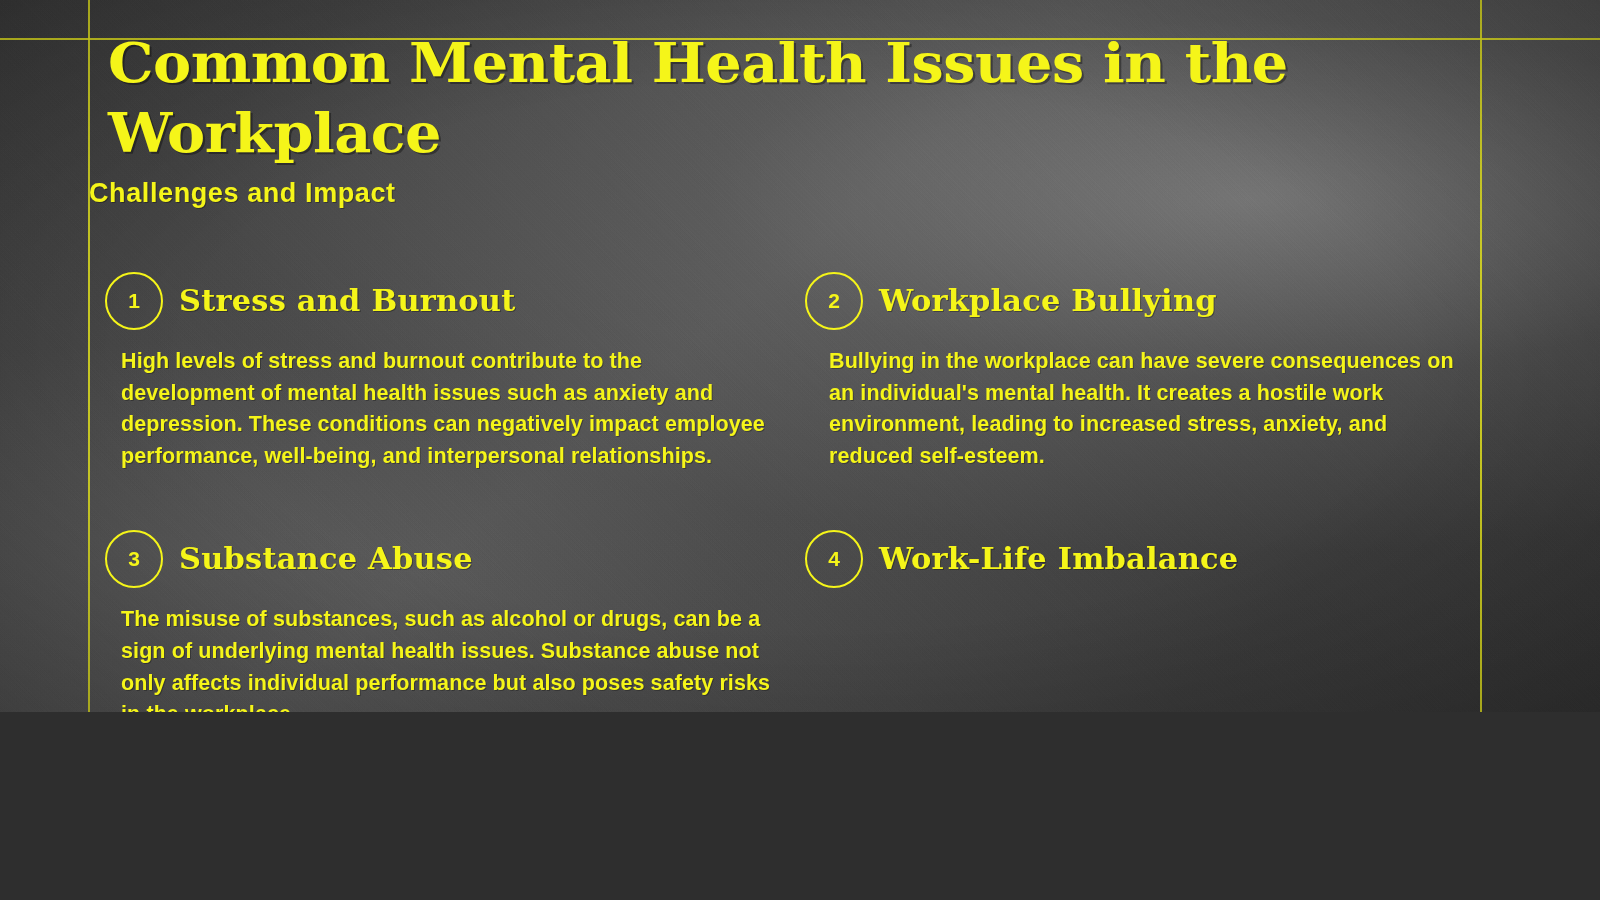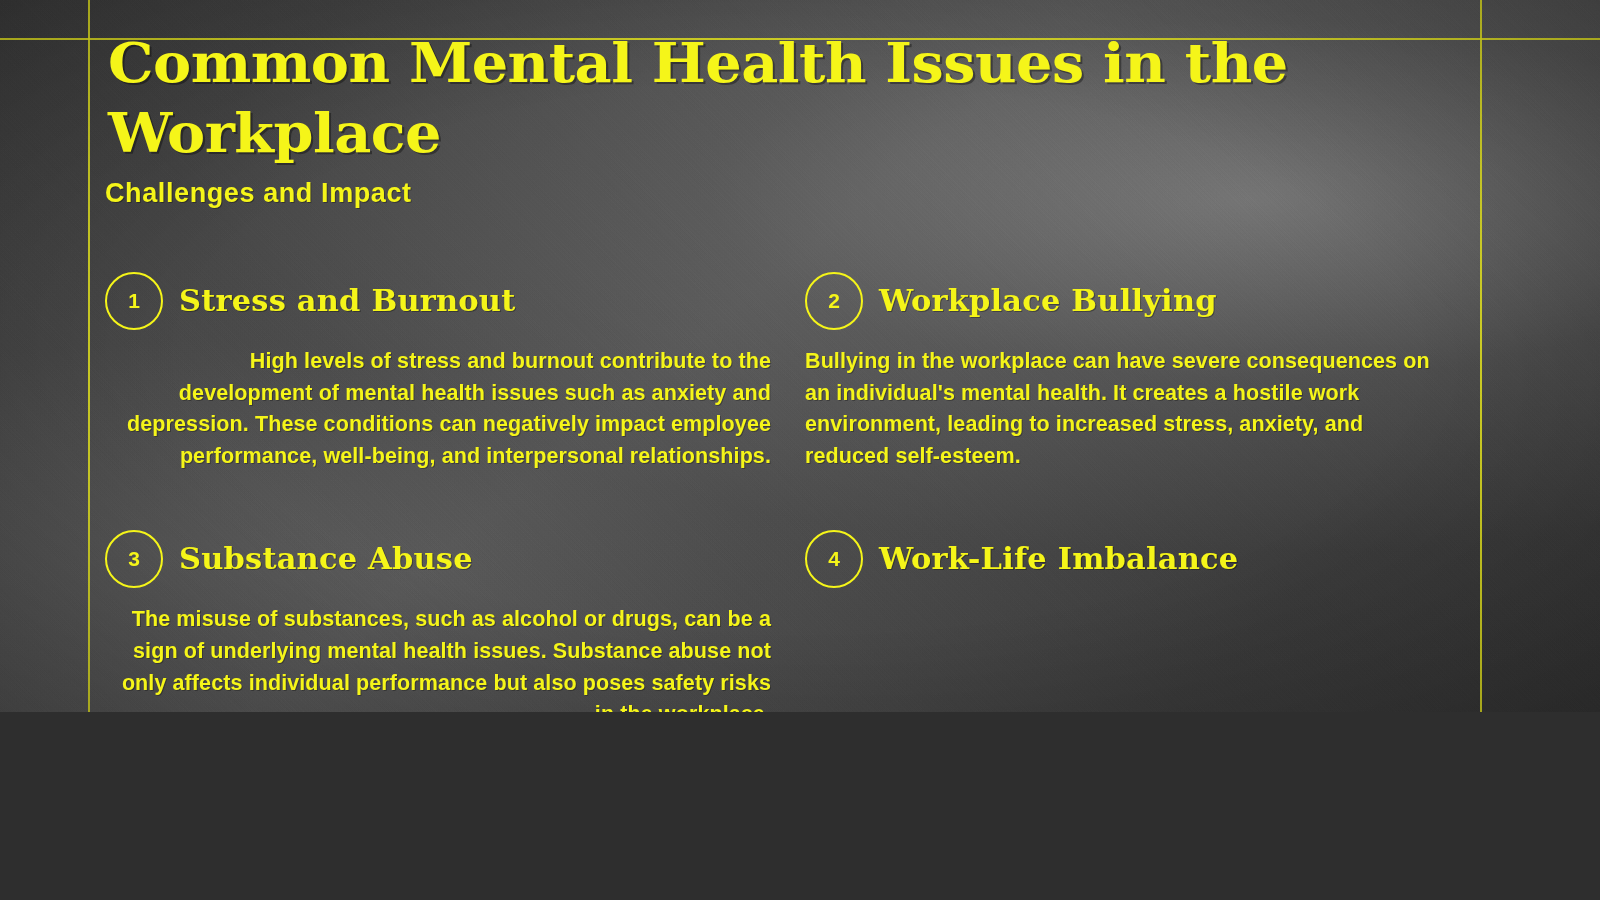--- a/index.html
+++ b/index.html
@@ -62,21 +62,21 @@
     font-weight: bold;
     font-size: 54px;
     line-height: 1.30;
     letter-spacing: -0.5px;
     transform: scaleX(1.06);
     transform-origin: left center;
     text-shadow: 2px 2px 0 rgba(0,0,0,0.35);
   }
   .subtitle {
     position: absolute;
-    left: 105px;
+    left: 89px;
     top: 178px;
     color: #f5f519;
     font-size: 27px;
     font-weight: bold;
     letter-spacing: 0.6px;
     text-shadow: 1px 1px 0 rgba(0,0,0,0.3);
   }
 
   .grid {
     position: absolute;
@@ -122,22 +122,22 @@
   .item-body {
     margin-top: 16px;
     margin-left: 16px;
     color: #f5f519;
     font-size: 21.5px;
     font-weight: bold;
     line-height: 1.47;
     letter-spacing: 0.1px;
     text-shadow: 1px 1px 0 rgba(0,0,0,0.28);
   }
-  .col-right .item-body { margin-left: 0; }
-  .w-left  { max-width: 650px; text-align: right; }
+  .col-right .item-body { margin-left: 24px; }
+  .w-left  { max-width: 650px; }
   .w-right { max-width: 648px; }
 </style>
 </head>
 <body>
 
 <div class="slide">
 
   <div class="frame-line frame-v-left"></div>
   <div class="frame-line frame-v-right"></div>
   <div class="frame-line frame-h-top"></div>

